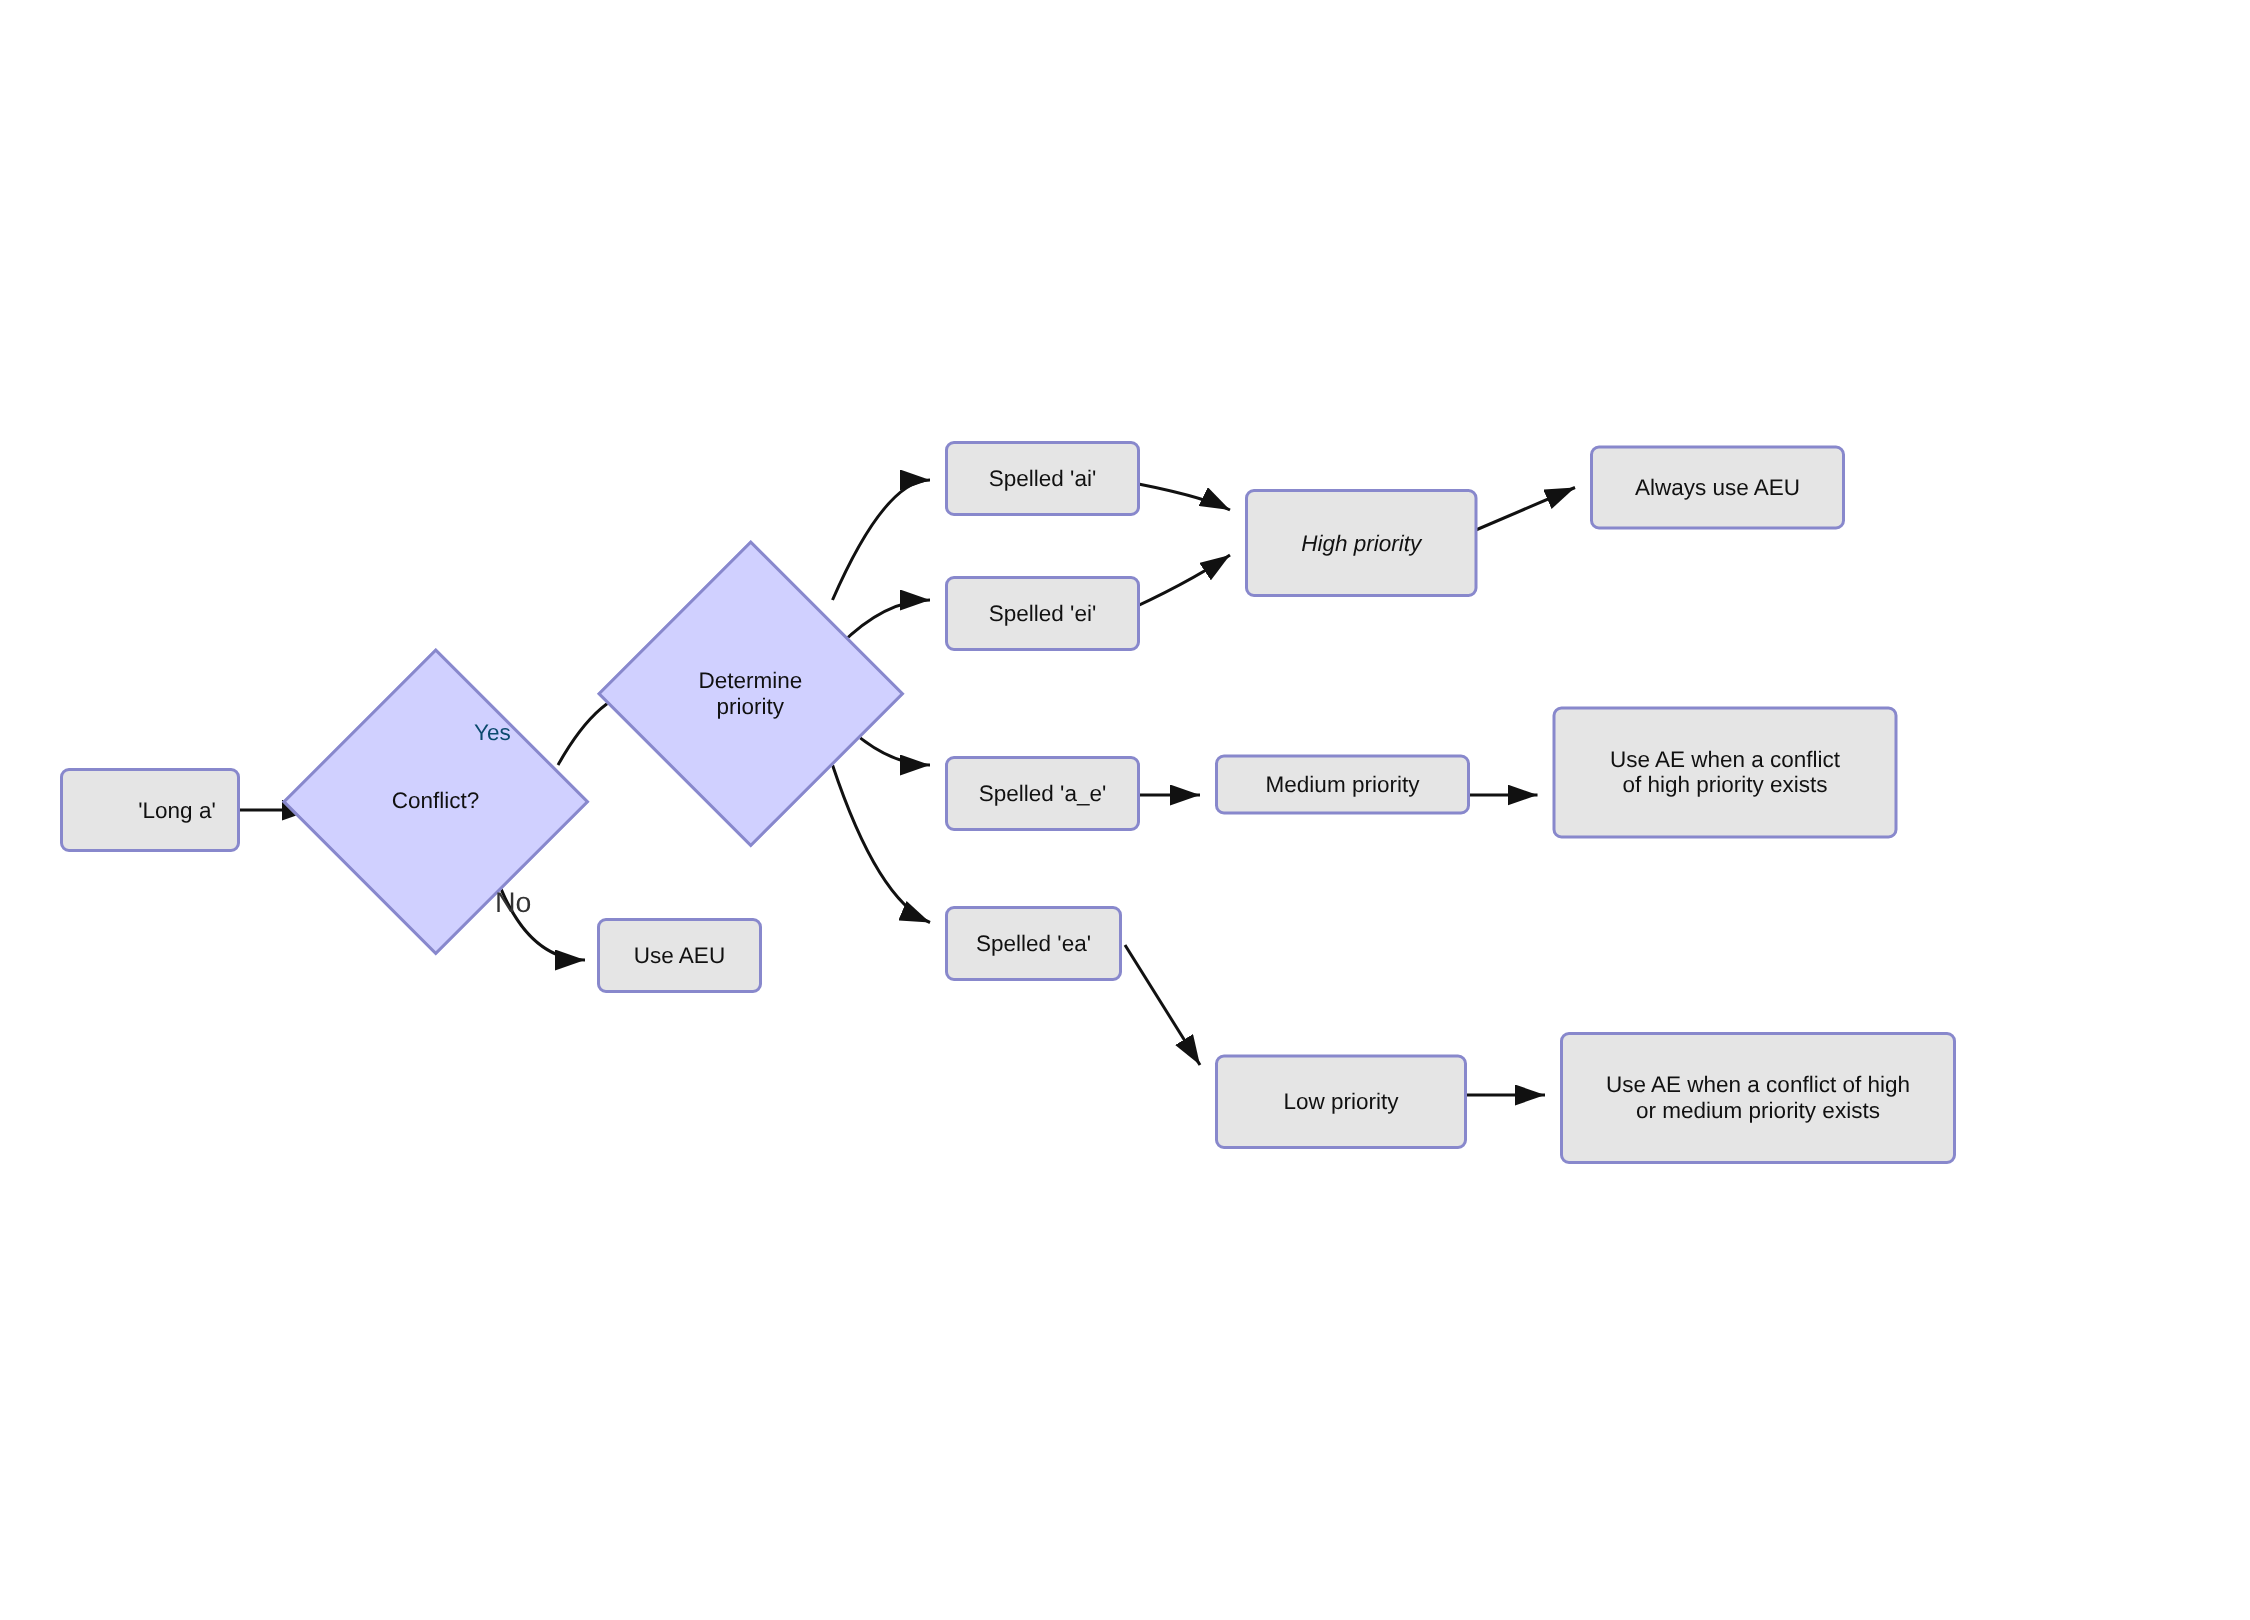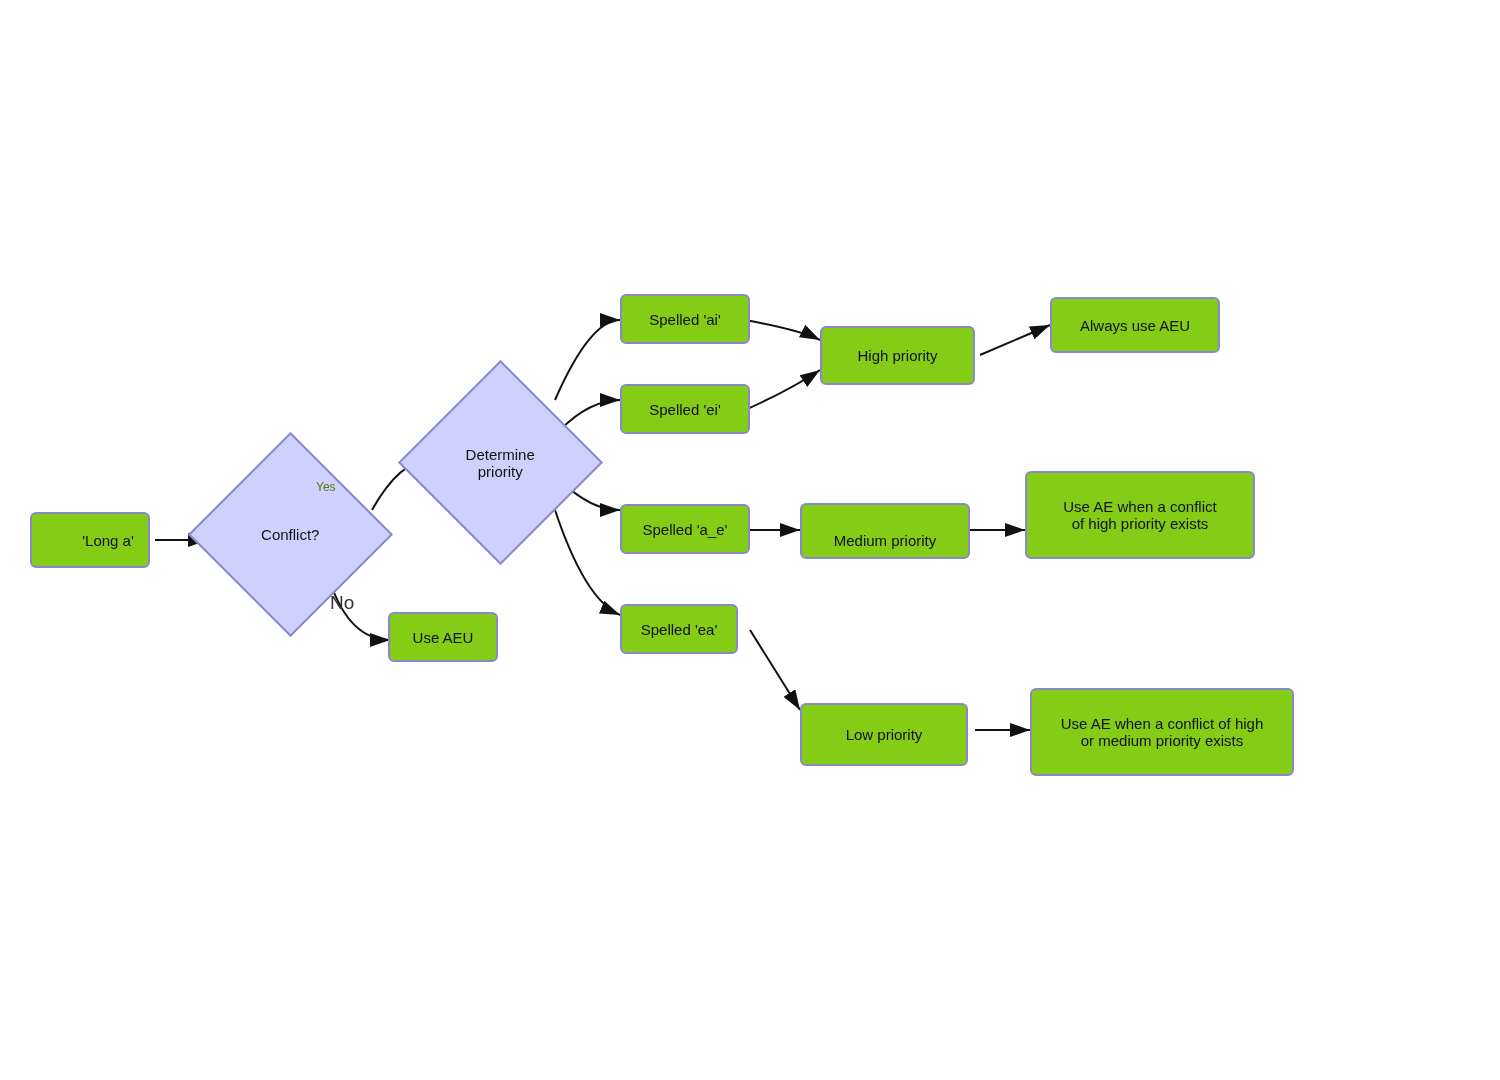--- a/index.html
+++ b/index.html
@@ -13,29 +13,30 @@
     }
     svg {
       position: absolute;
       top: 0; left: 0;
       width: 1500px;
       height: 1080px;
     }
     .node-box {
       position: absolute;
       border: 2px solid #8888cc;
-      background: #84cc16;
+      background: #e5e5e5;
       border-radius: 6px;
       display: flex;
       align-items: center;
       justify-content: center;
       text-align: center;
       font-size: 15px;
       color: #111;
       padding: 8px 12px;
+      margin-left: 10px;
     }
     .node-diamond {
       position: absolute;
       background: #d0d0ff;
       border: 2px solid #8888cc;
       transform: rotate(45deg);
       display: flex;
       align-items: center;
       justify-content: center;
     }
@@ -89,21 +90,21 @@
 <div class="node-box" style="left: 30px; top: 512px; width: 120px; height: 56px; padding-left: 48px;">
   <span>'Long a'</span>
 </div>
 
 <div class="node-diamond" style="left: 218px; top: 462px; width: 145px; height: 145px;">
   <div class="label">
     <span>Conflict?</span>
   </div>
 </div>
 
-<div style="position:absolute; left: 316px; top: 480px; font-size:12px; color:#4d7c0f;">
+<div style="position:absolute; left: 316px; top: 480px; font-size:15px; color:#0c4a6e;">
   <span>Yes</span>
 </div>
 
 <div style="position:absolute; left: 330px; top: 592px; font-size:19px; color:#333;">
   <span>No</span>
 </div>
 
 <div class="node-diamond" style="left: 428px; top: 390px; width: 145px; height: 145px;">
   <div class="label">
     <span style="white-space:pre-line;">Determine
@@ -124,25 +125,25 @@
 </div>
 
 <div class="node-box" style="left: 620px; top: 504px; width: 130px; height: 50px;">
   <span>Spelled 'a_e'</span>
 </div>
 
 <div class="node-box" style="left: 620px; top: 604px; width: 118px; height: 50px;">
   <span>Spelled 'ea'</span>
 </div>
 
-<div class="node-box" style="left: 820px; top: 326px; width: 155px; height: 59px;">
+<div class="node-box" style="left: 820px; top: 326px; width: 155px; height: 72px; font-style: italic;">
   <span>High priority</span>
 </div>
 
-<div class="node-box" style="left: 800px; top: 503px; width: 170px; height: 56px; align-items: flex-end;">
+<div class="node-box" style="left: 800px; top: 503px; width: 170px; height: 40px;">
   <span>Medium priority</span>
 </div>
 
 <div class="node-box" style="left: 800px; top: 703px; width: 168px; height: 63px;">
   <span>Low priority</span>
 </div>
 
 <div class="node-box" style="left: 1050px; top: 297px; width: 170px; height: 56px;">
   <span>Always use AEU</span>
 </div>

